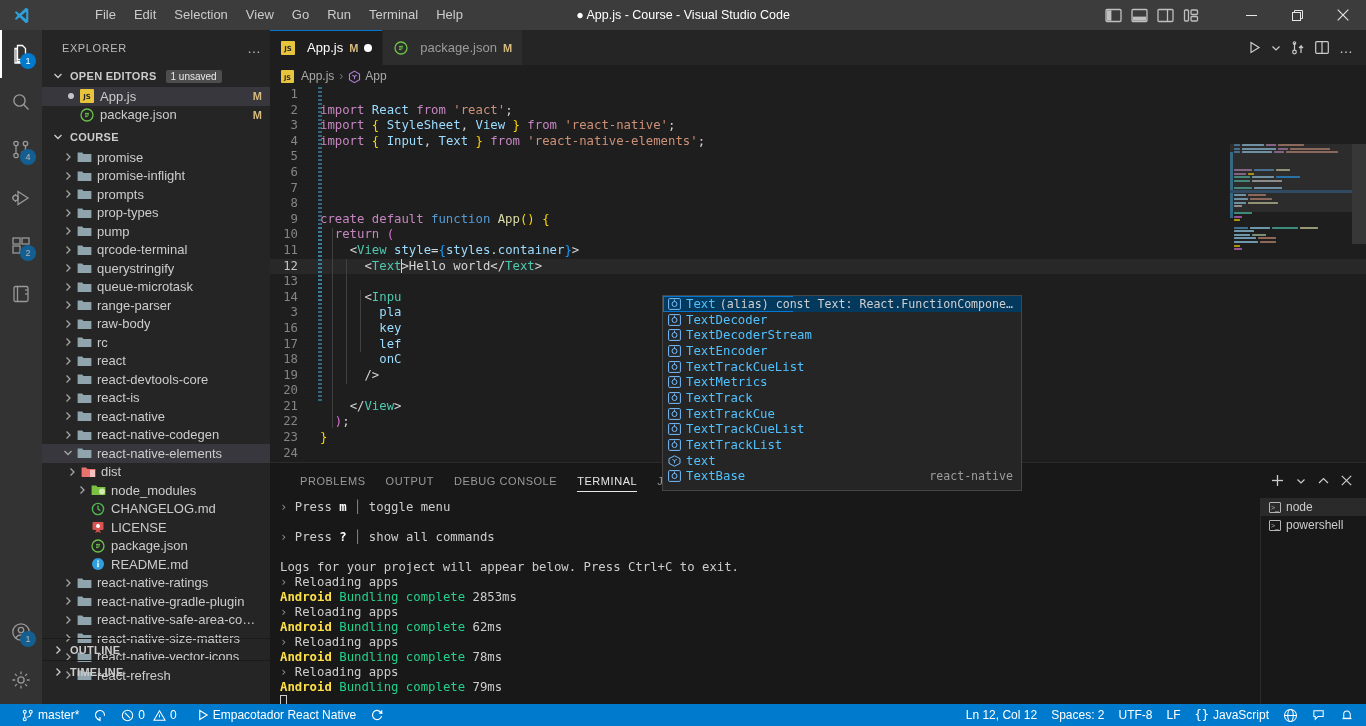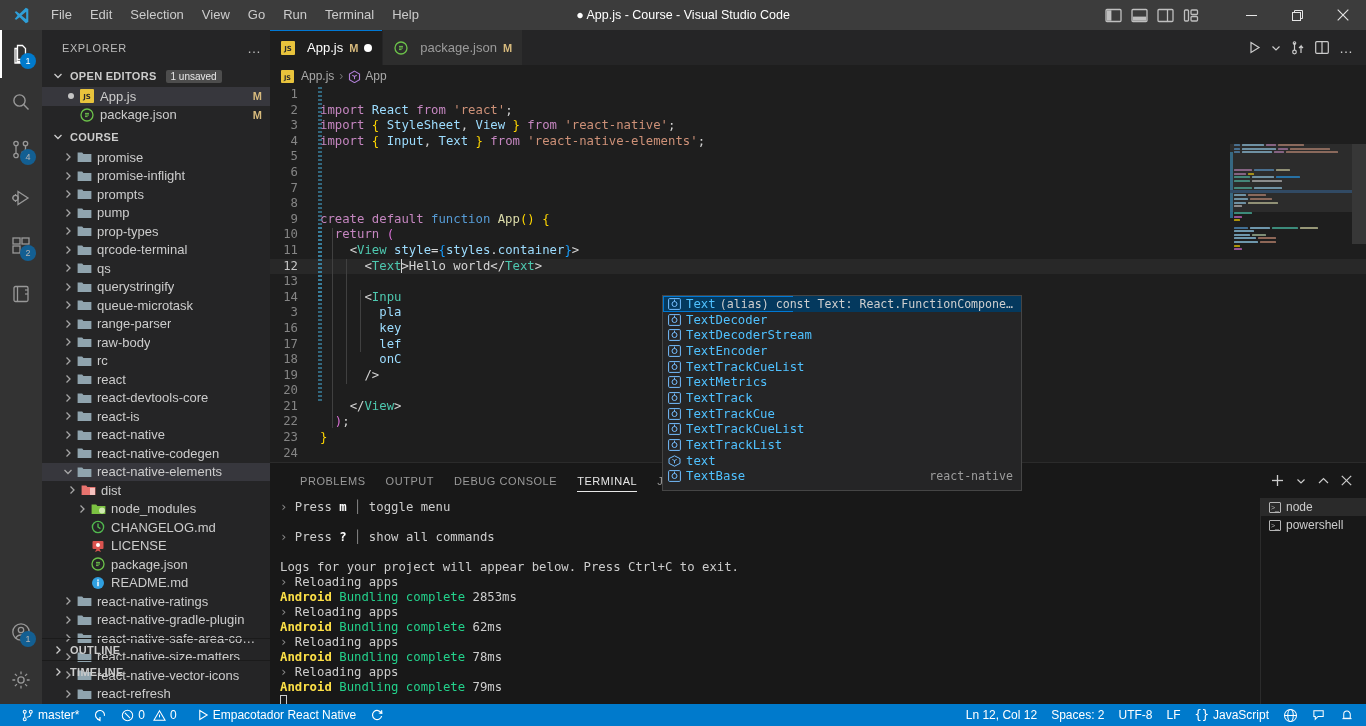--- a/index.html
+++ b/index.html
@@ -7,21 +7,21 @@
   body {
     font-family: "Liberation Sans", sans-serif;
     font-size: 13px;
     color: #cccccc;
     -webkit-font-smoothing: antialiased;
   }
 
   
   #titlebar {
     position:absolute; top:0; left:0; width:1366px; height:30px;
-    background:#3c3c3c; display:flex; align-items:center;
+    background:#3c3c3c; display:flex; align-items:center;gap:44px;
   }
   #vscode-logo { width:42px; height:30px; display:flex; align-items:center; justify-content:center; }
   #menubar { display:flex; align-items:center; height:30px; }
   .menu-item { padding:0 9px; height:30px; line-height:30px; font-size:13px; color:#cccccc; cursor:default; }
   #window-title {
     position:absolute; left:0; right:0; text-align:center; font-size:12.5px;
     color:#ffffff; pointer-events:none; line-height:30px;
   }
   #layout-controls { position:absolute; right:166px; top:0; height:30px; display:flex; align-items:center; gap:9px; }
   .layout-ico { width:17px; height:15px; opacity:.85; }
@@ -415,60 +415,47 @@
         <span class="chev">
           <svg width="10" height="10" viewBox="0 0 10 10">
             <polyline points="3.5,1.5 7,5 3.5,8.5" fill="none" stroke="#a6a6a6" stroke-width="1.3"></polyline>
           </svg>
         </span>
         <span class="ficon">
           <svg width="15" height="12" viewBox="0 0 15 12">
             <path d="M0.6 1.6h4.6l1.2 1.4h8V11H0.6z" fill="#90a4ae"></path>
           </svg>
         </span>
+        <span class="fname">prop-types</span>
+      </div>
+      <div class="row" style="padding-left: 18px;">
+        <span class="chev">
+          <svg width="10" height="10" viewBox="0 0 10 10">
+            <polyline points="3.5,1.5 7,5 3.5,8.5" fill="none" stroke="#a6a6a6" stroke-width="1.3"></polyline>
+          </svg>
+        </span>
+        <span class="ficon">
+          <svg width="15" height="12" viewBox="0 0 15 12">
+            <path d="M0.6 1.6h4.6l1.2 1.4h8V11H0.6z" fill="#90a4ae"></path>
+          </svg>
+        </span>
         <span class="fname">pump</span>
       </div>
       <div class="row" style="padding-left: 18px;">
         <span class="chev">
           <svg width="10" height="10" viewBox="0 0 10 10">
             <polyline points="3.5,1.5 7,5 3.5,8.5" fill="none" stroke="#a6a6a6" stroke-width="1.3"></polyline>
           </svg>
         </span>
         <span class="ficon">
           <svg width="15" height="12" viewBox="0 0 15 12">
             <path d="M0.6 1.6h4.6l1.2 1.4h8V11H0.6z" fill="#90a4ae"></path>
           </svg>
         </span>
-        <span class="fname">prop-types</span>
-      </div>
-      <div class="row" style="padding-left: 18px;">
-        <span class="chev">
-          <svg width="10" height="10" viewBox="0 0 10 10">
-            <polyline points="3.5,1.5 7,5 3.5,8.5" fill="none" stroke="#a6a6a6" stroke-width="1.3"></polyline>
-          </svg>
-        </span>
-        <span class="ficon">
-          <svg width="15" height="12" viewBox="0 0 15 12">
-            <path d="M0.6 1.6h4.6l1.2 1.4h8V11H0.6z" fill="#90a4ae"></path>
-          </svg>
-        </span>
         <span class="fname">qrcode-terminal</span>
-      </div>
-      <div class="row" style="padding-left: 18px;">
-        <span class="chev">
-          <svg width="10" height="10" viewBox="0 0 10 10">
-            <polyline points="3.5,1.5 7,5 3.5,8.5" fill="none" stroke="#a6a6a6" stroke-width="1.3"></polyline>
-          </svg>
-        </span>
-        <span class="ficon">
-          <svg width="15" height="12" viewBox="0 0 15 12">
-            <path d="M0.6 1.6h4.6l1.2 1.4h8V11H0.6z" fill="#90a4ae"></path>
-          </svg>
-        </span>
-        <span class="fname">qs</span>
       </div>
       <div class="row" style="padding-left: 18px;">
         <span class="chev">
           <svg width="10" height="10" viewBox="0 0 10 10">
             <polyline points="3.5,1.5 7,5 3.5,8.5" fill="none" stroke="#a6a6a6" stroke-width="1.3"></polyline>
           </svg>
         </span>
         <span class="ficon">
           <svg width="15" height="12" viewBox="0 0 15 12">
             <path d="M0.6 1.6h4.6l1.2 1.4h8V11H0.6z" fill="#90a4ae"></path>

